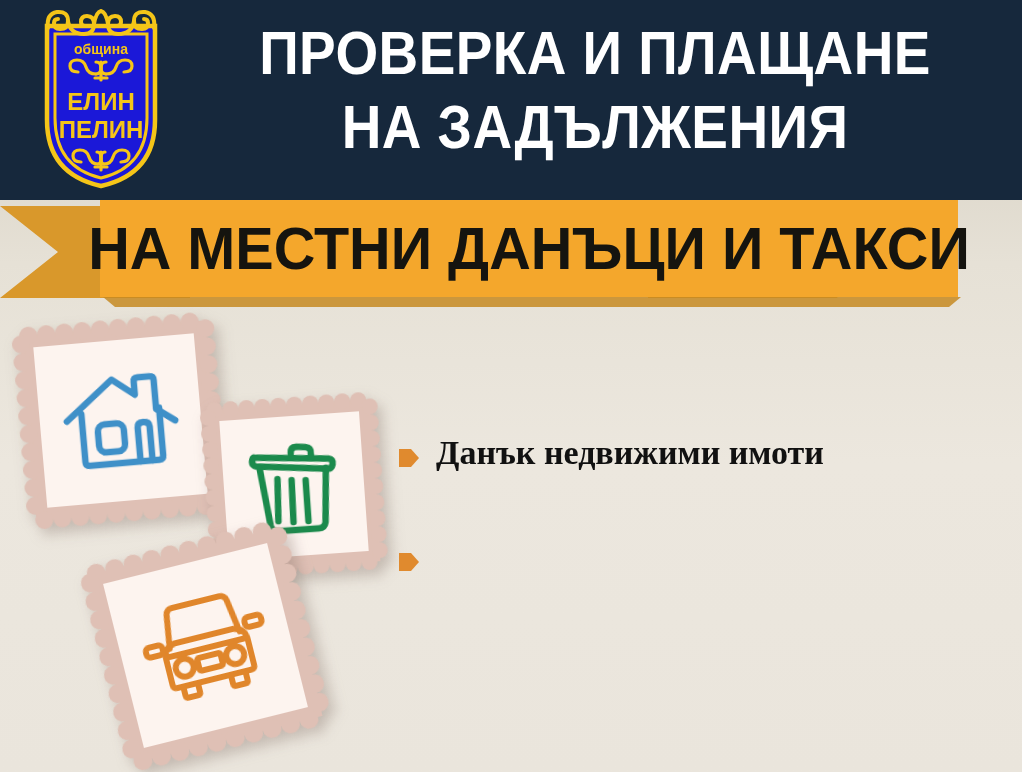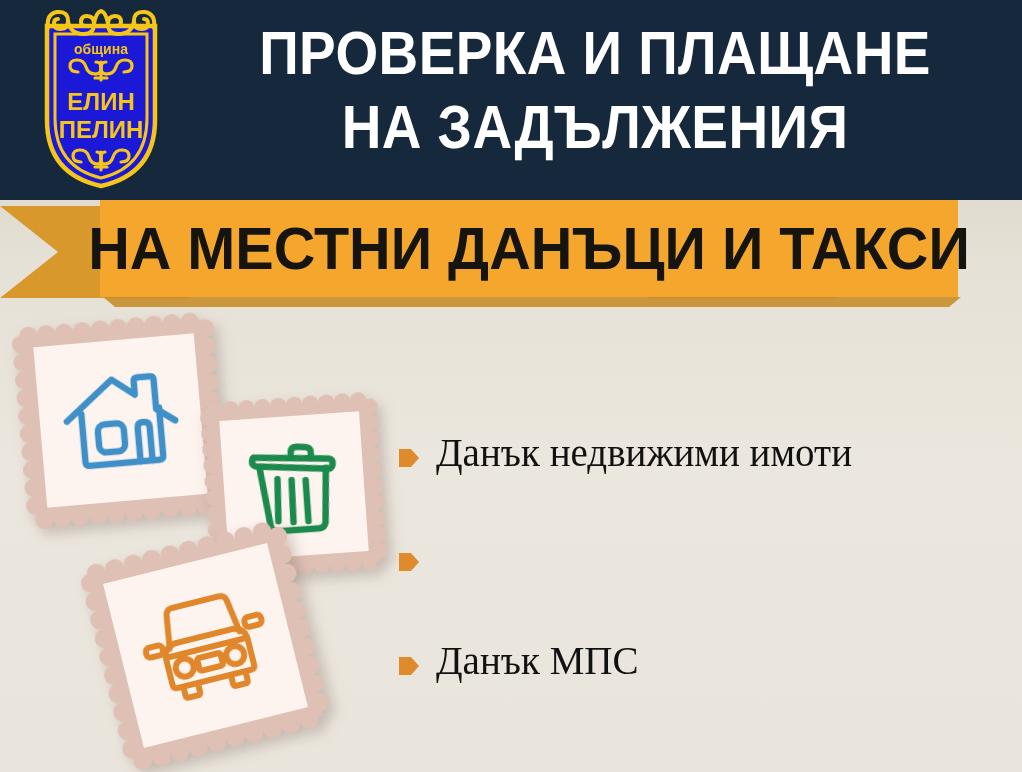--- a/index.html
+++ b/index.html
@@ -87,22 +87,23 @@
   .list{position:absolute;left:398px;top:424px;width:610px;z-index:3;}
   .list-item{
     display:flex;align-items:flex-start;height:104px;
   }
   .bullet{
     flex:0 0 auto;width:22px;height:24px;margin-top:22px;margin-right:16px;
   }
   .bullet svg{display:block;}
   .item-label{
     font-family:"Liberation Serif", serif;
-    font-size:39px;line-height:58px;color:#111111;
+    font-size:34px;line-height:58px;color:#111111;
     white-space:nowrap;
+    font-weight:bold;
   }
 </style>
 </head>
 <body>
 
 <div id="poster">
 
   <div class="header">
     <div class="header-title">ПРОВЕРКА И ПЛАЩАНЕ
 НА ЗАДЪЛЖЕНИЯ</div>
@@ -353,24 +354,16 @@
     </div>
 
     <div class="list-item">
       <span class="bullet">
         <svg width="22" height="24" viewBox="0 0 22 24" xmlns="http://www.w3.org/2000/svg">
           <path d="M1 3 L13 3 L21 12 L13 21 L1 21 Z" fill="#e08a2e"></path>
         </svg>
       </span>
     </div>
 
-    <div class="list-item">
-      <span class="bullet">
-        <svg width="22" height="24" viewBox="0 0 22 24" xmlns="http://www.w3.org/2000/svg">
-          <path d="M1 3 L13 3 L21 12 L13 21 L1 21 Z" fill="#e08a2e"></path>
-        </svg>
-      </span>
-      <span class="item-label">Данък МПС</span>
-    </div>
 
   </div>
 
 </div>
 
 </body></html>

